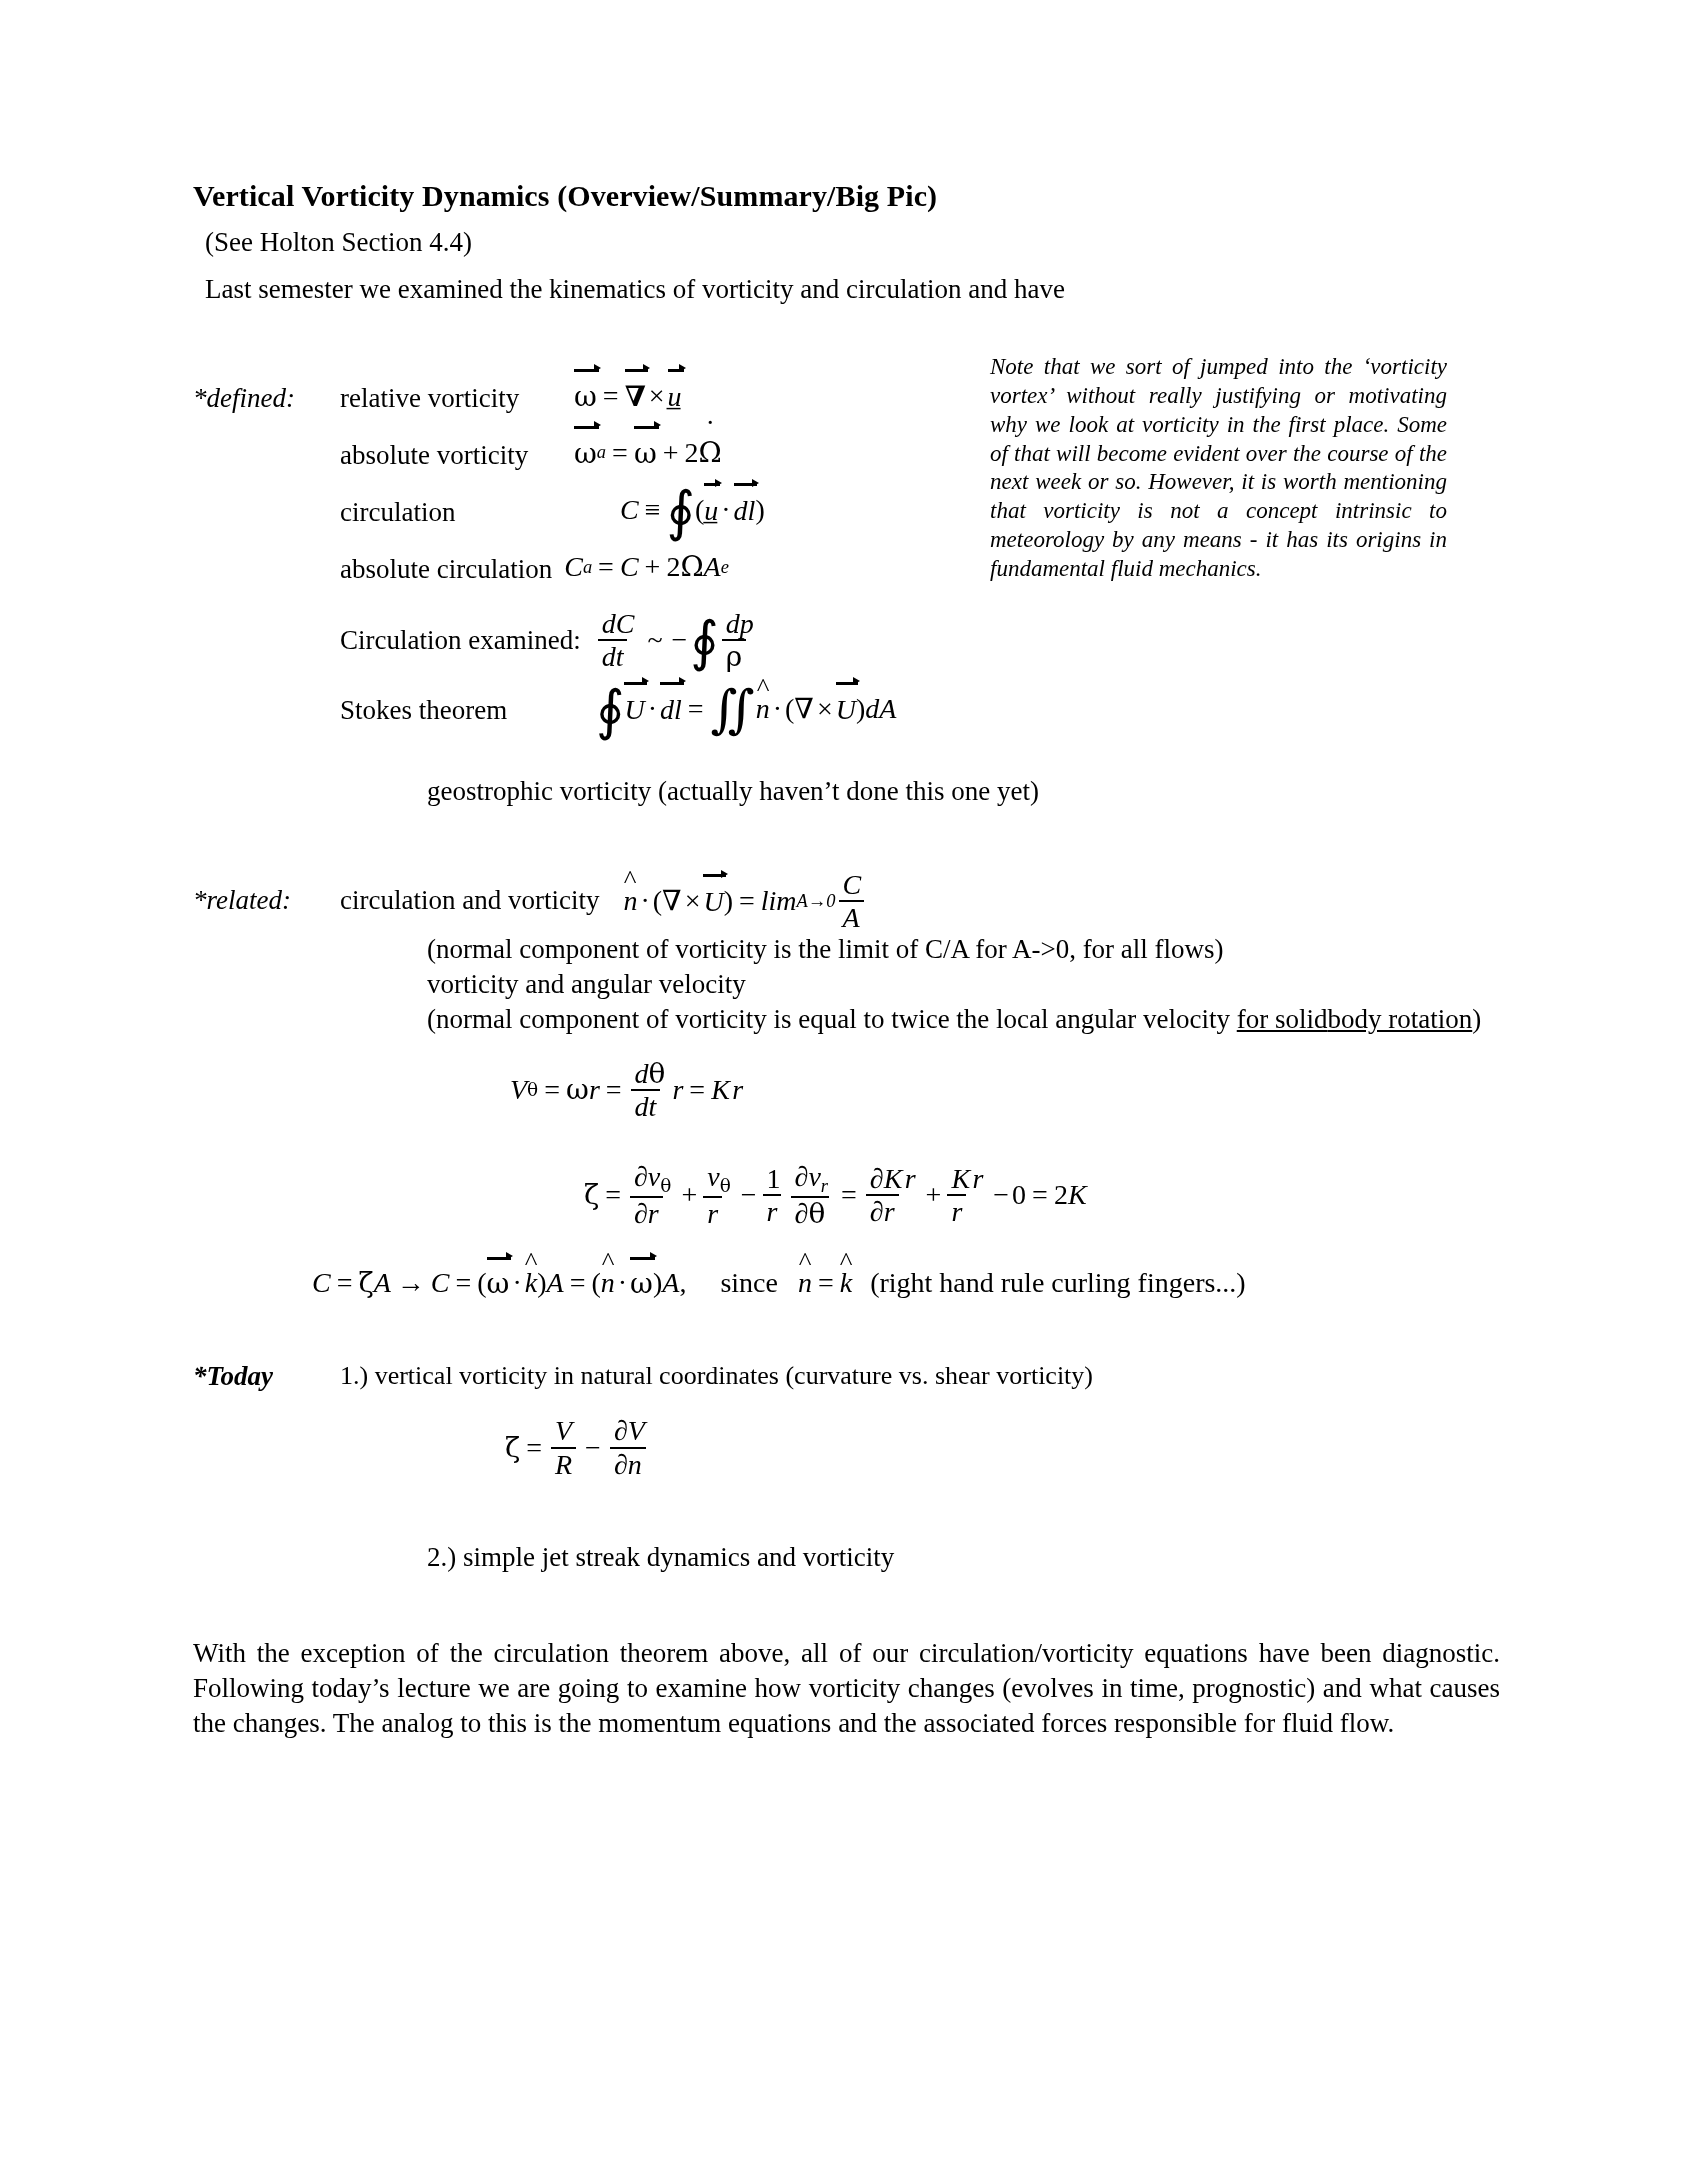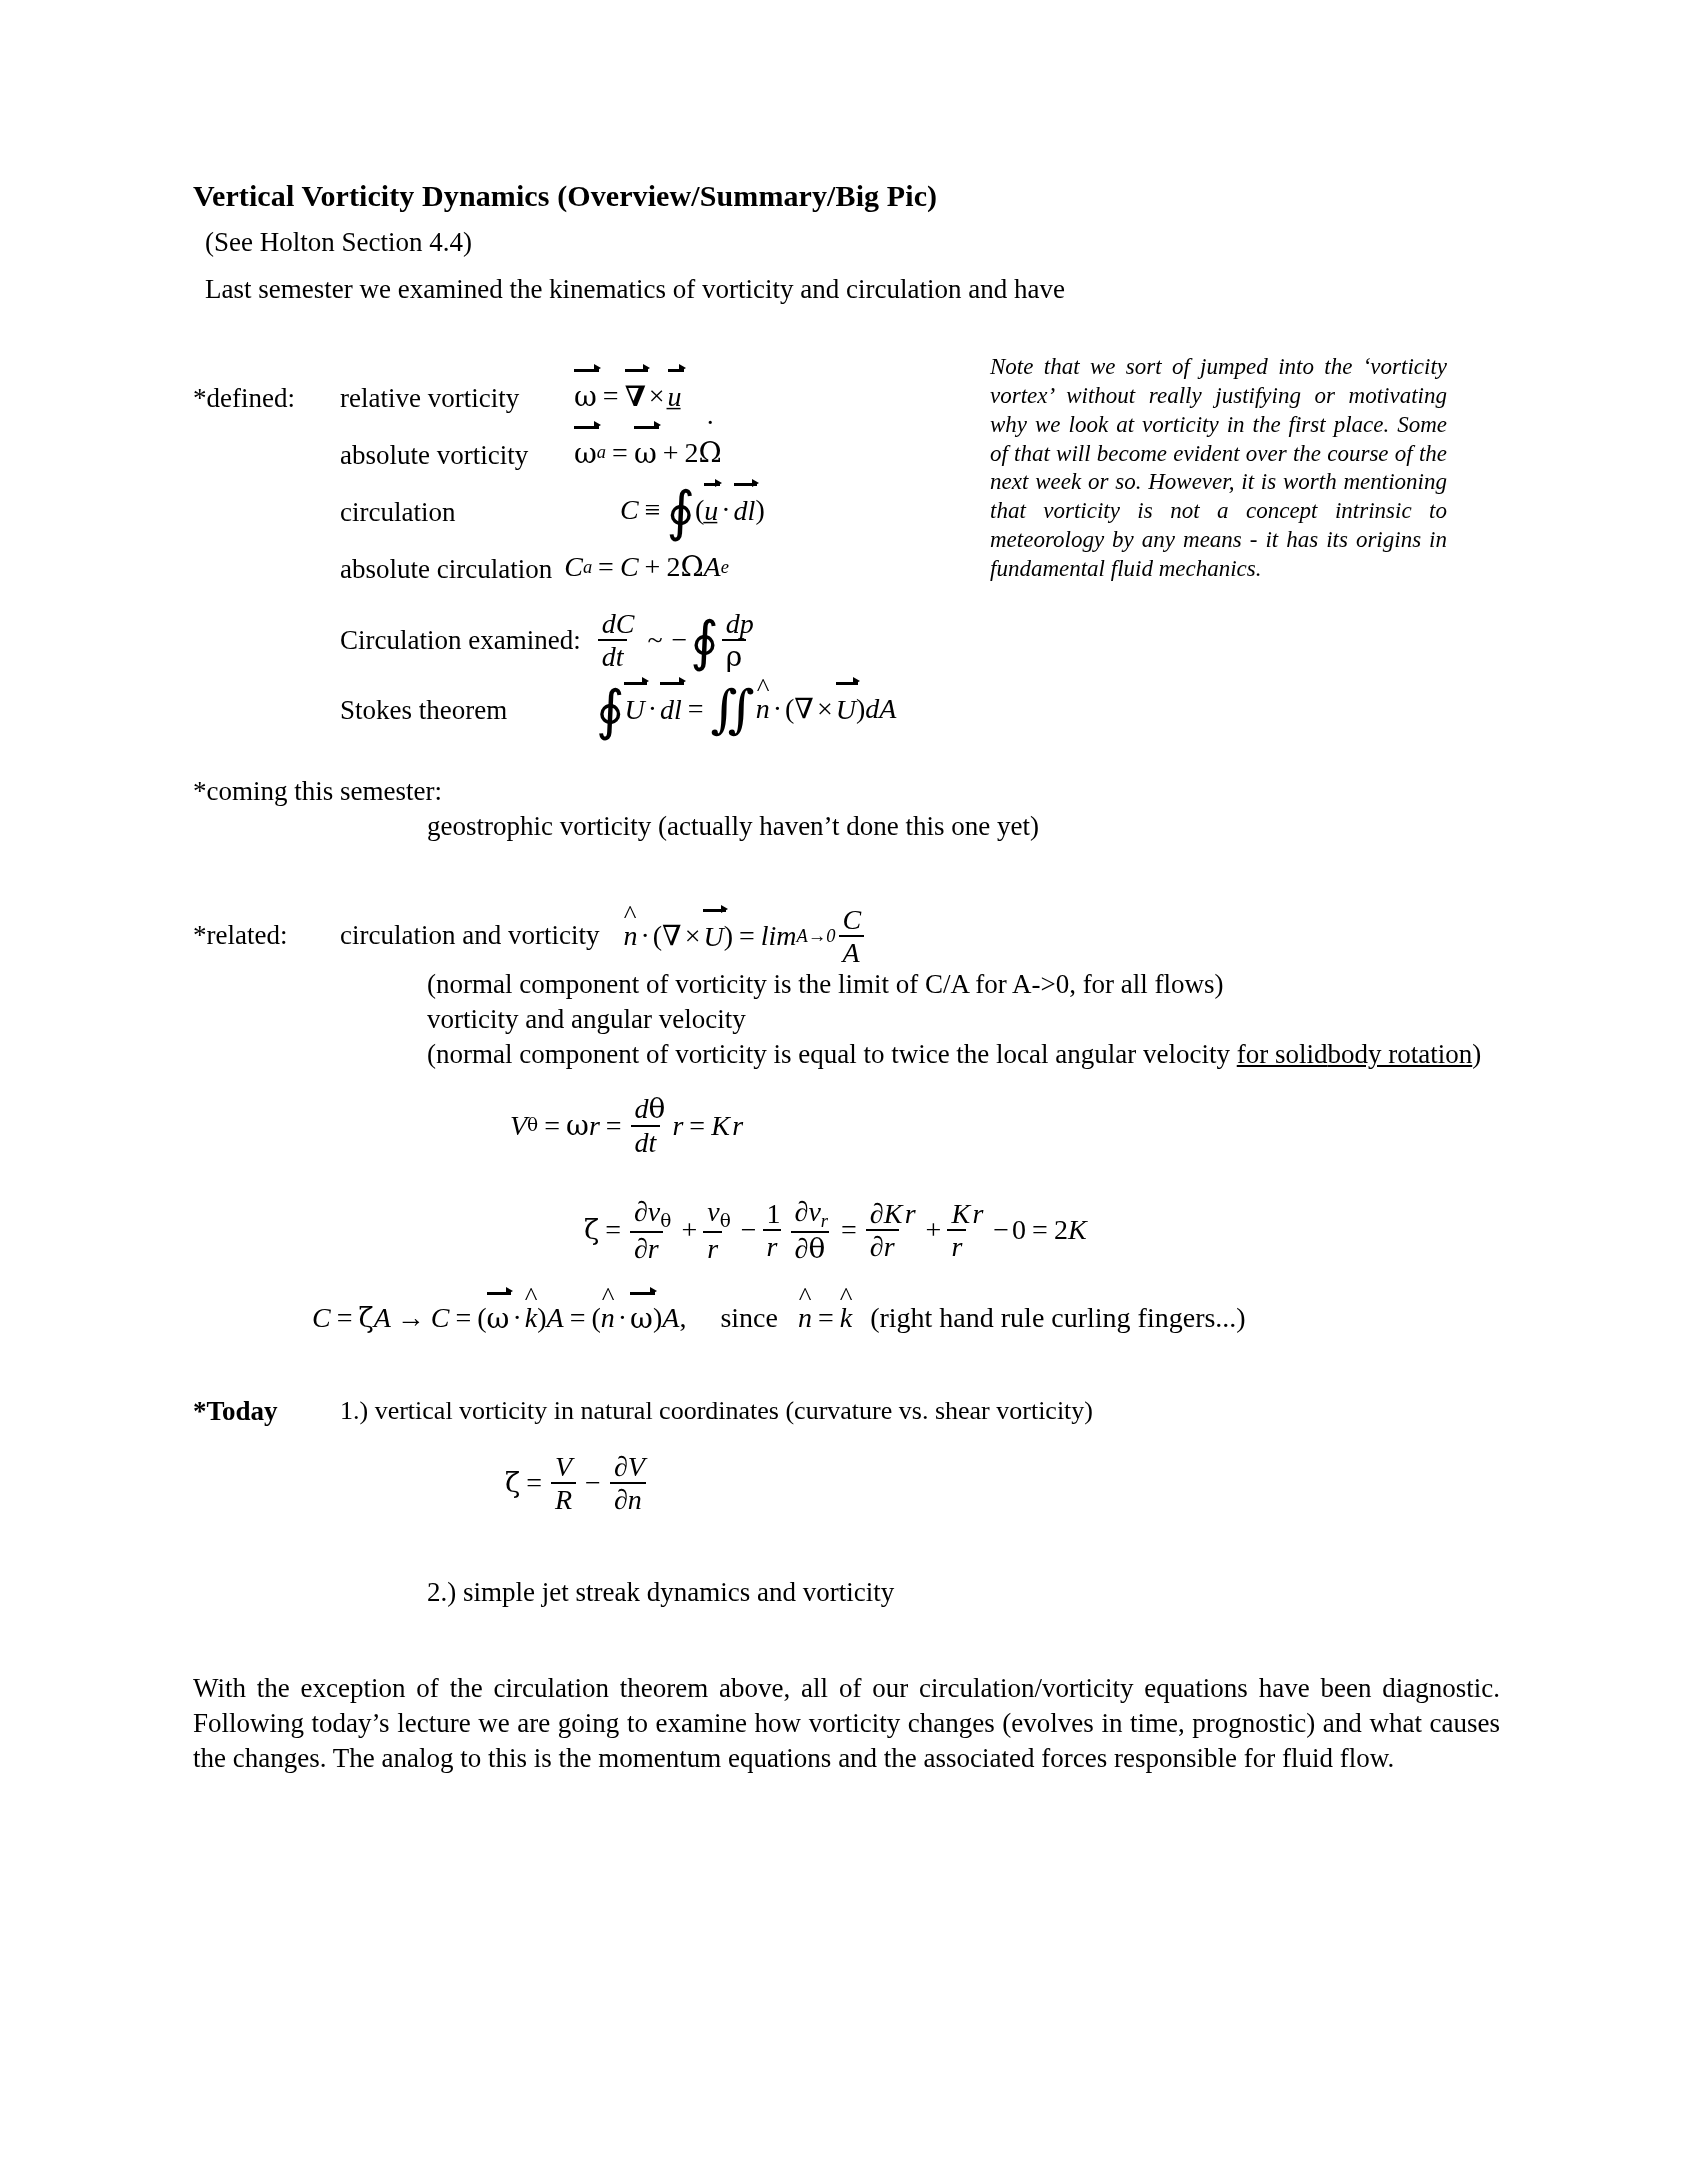--- a/index.html
+++ b/index.html
@@ -56,20 +56,21 @@
   
   .row {
     display: flex;
     align-items: flex-start;
   }
   .col-star {
     width: 147px;
     flex: 0 0 147px;
     font-size: 27px;
     line-height: 1.30;
+    font-style: italic;
   }
   .col-star.bold { font-weight: bold; }
   .col-label {
     width: 234px;
     flex: 0 0 234px;
     font-size: 27px;
     line-height: 1.30;
   }
   .col-eq {
     flex: 1 1 auto;
@@ -332,21 +333,20 @@
             <span class="mo tight">×</span>
             <span class="vec mi">U</span>
             <span class="mn">)</span>
             <span class="mi">dA</span>
         </span>
       </div>
     </div>
 
     <div class="spacer-md"></div>
 
-    <div class="para">*coming this semester:</div>
     <div class="para indent-2">geostrophic vorticity (actually haven’t done this one yet)</div>
 
     <div class="spacer-lg"></div>
 
     <div class="row" style="align-items:center;">
       <div class="col-star">*related:</div>
       <div class="col-label" style="width:auto;flex:0 0 auto;">circulation and vorticity</div>
       <div class="col-eq" style="padding-left:24px;">
         <span class="math">
           <span class="hat mi">n</span>

